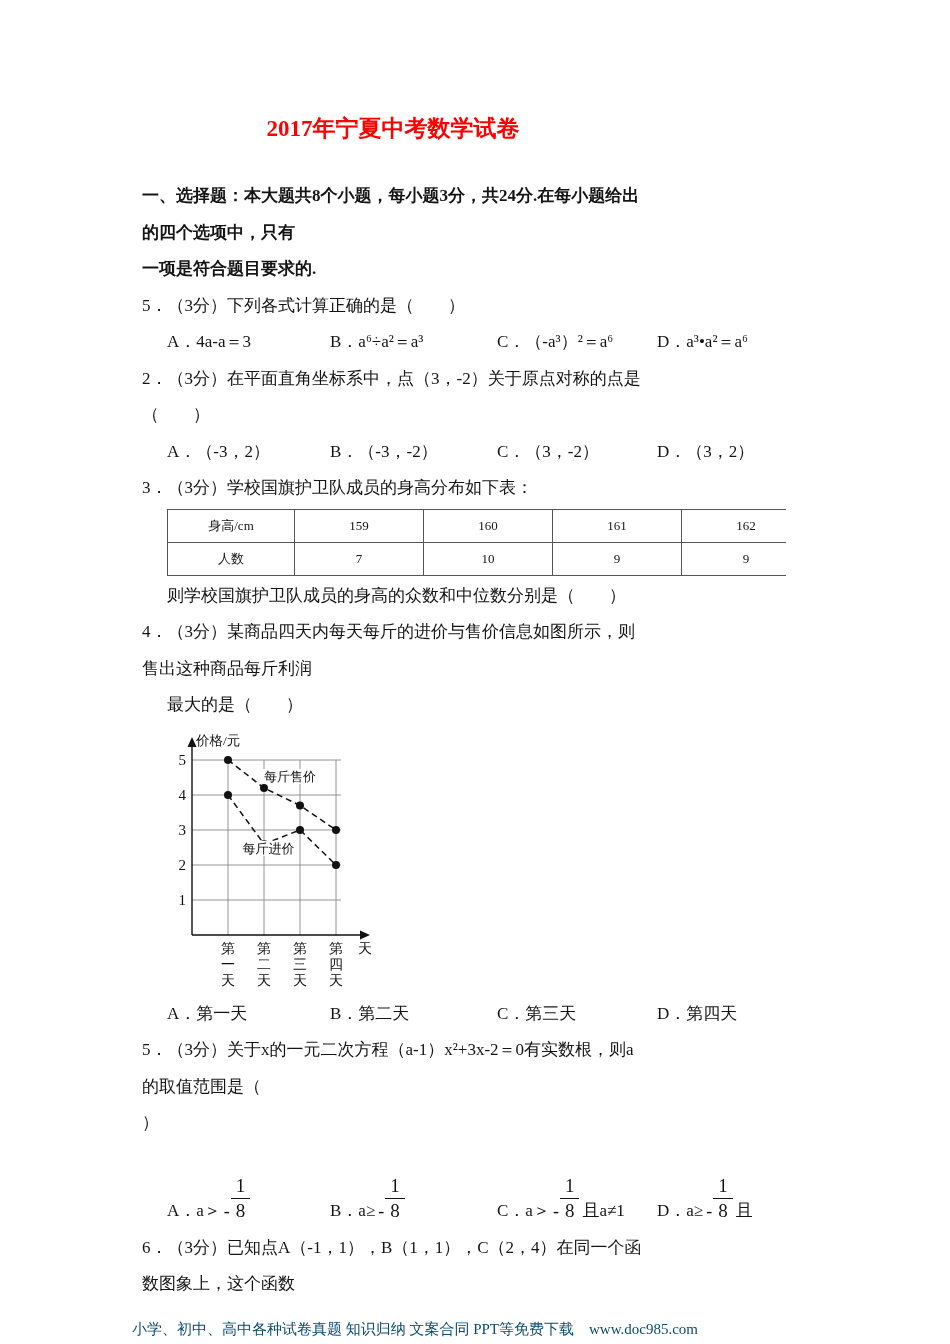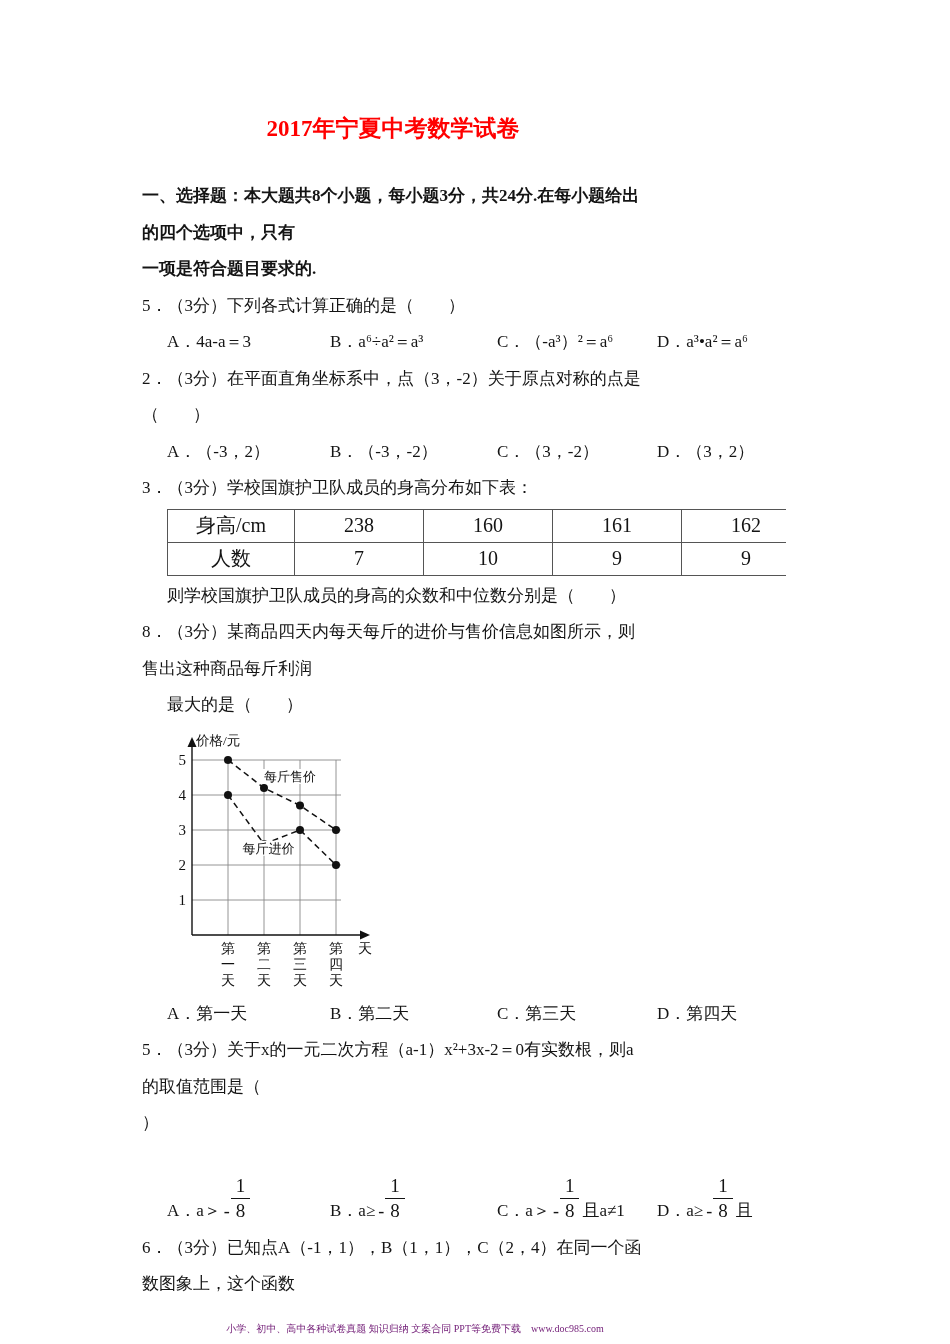--- a/index.html
+++ b/index.html
@@ -34,43 +34,43 @@
     border-collapse:collapse;
     margin:2px 0 2px 25px;
     width:643px;
     table-layout:fixed;
   }
   table.stats td{
     border:1px solid #555;
     height:32px;
     text-align:center;
     vertical-align:middle;
-    font-size:20px;
+    font-size:13px;
     padding:0;
   }
   .chart-wrap{margin:6px 0 8px 30px;height:258px;}
   .options-frac{position:relative;height:80px;}
   .options-frac .frac-opt{
     position:absolute;top:0;height:80px;
     display:inline-flex;align-items:flex-end;
     white-space:nowrap;
   }
   .frac{
     display:inline-block;text-align:center;
     font-size:19px;line-height:1.15;
     margin:0 3px 0 1px;
   }
   .frac .num{display:block;border-bottom:1.6px solid #141414;padding:0 5px 1px;}
   .frac .den{display:block;padding-top:1px;}
   .fo-minus{font-size:18px;margin-left:3px;}
   .footer{
     margin-top:16px;
     text-align:center;
-    font-size:10px;
-    color:#701a75;
+    font-size:15px;
+    color:#0c4a6e;
     line-height:20px;
     margin-left:44px;
   }
 </style>
 </head>
 <body>
 
 <div class="page">
 
   <div class="title">2017年宁夏中考数学试卷</div>
@@ -101,37 +101,37 @@
       <colgroup>
         <col style="width:127px">
           <col style="width:129px">
           <col style="width:129px">
           <col style="width:129px">
           <col style="width:129px">
       </colgroup>
       <tbody>
           <tr>
         <td>身高/cm</td>
-        <td>238</td>
+        <td>159</td>
         <td>160</td>
         <td>161</td>
         <td>162</td>
       </tr>
       <tr>
         <td>人数</td>
         <td>7</td>
         <td>10</td>
         <td>9</td>
         <td>9</td>
       </tr>
     </tbody>
       </table>
     <div class="line indent">则学校国旗护卫队成员的身高的众数和中位数分别是（　　）</div>
 
-    <div class="line">8．（3分）某商品四天内每天每斤的进价与售价信息如图所示，则售出这种商品每斤利润</div>
+    <div class="line">4．（3分）某商品四天内每天每斤的进价与售价信息如图所示，则售出这种商品每斤利润</div>
     <div class="line indent">最大的是（　　）</div>
 
     <div class="chart-wrap">
       <svg width="210" height="258" xmlns="http://www.w3.org/2000/svg">
           <line x1="20" y1="170" x2="169" y2="170" stroke="#888" stroke-width="0.9"></line>
           <line x1="20" y1="135" x2="169" y2="135" stroke="#888" stroke-width="0.9"></line>
           <line x1="20" y1="100" x2="169" y2="100" stroke="#888" stroke-width="0.9"></line>
           <line x1="20" y1="65" x2="169" y2="65" stroke="#888" stroke-width="0.9"></line>
           <line x1="20" y1="30" x2="169" y2="30" stroke="#888" stroke-width="0.9"></line>
           <line x1="56" y1="30" x2="56" y2="205" stroke="#888" stroke-width="0.9"></line>

